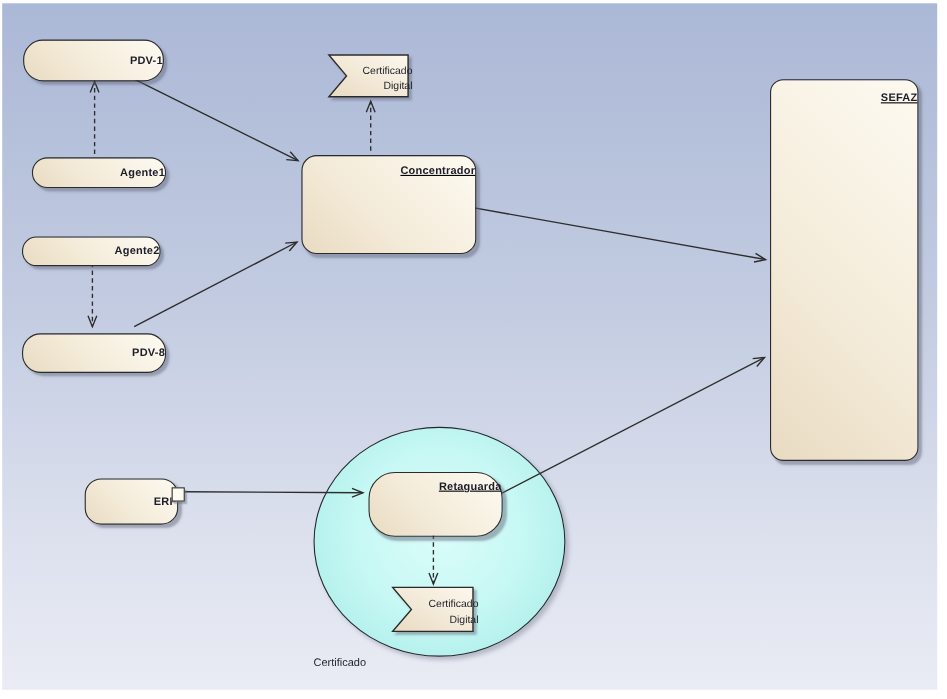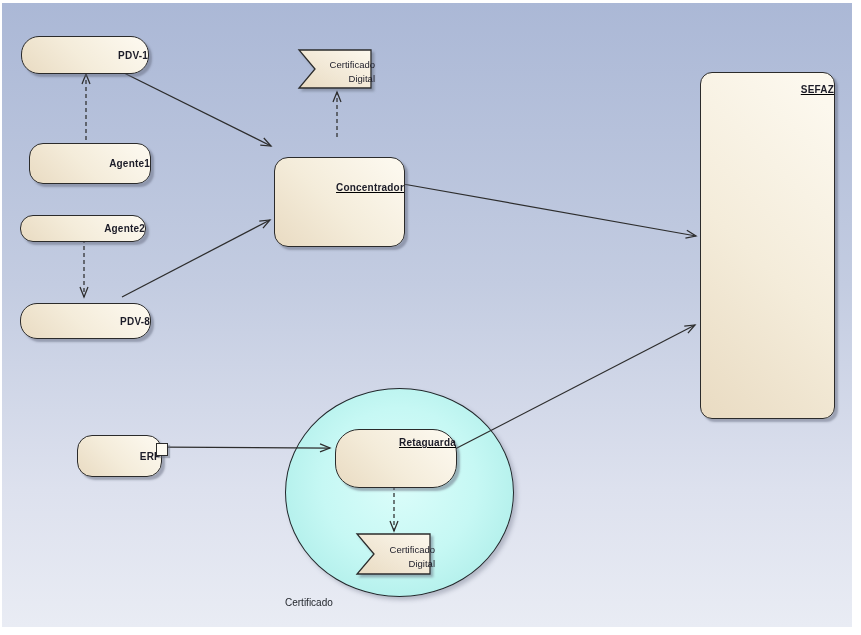--- a/index.html
+++ b/index.html
@@ -76,33 +76,33 @@
       <path class="edge" d="M167,447 L330,448" fill="none" stroke="#2d2d2d" stroke-width="1.25" marker-end="url(#arrowOpen)"></path>
 
       <polygon points="299,50 371,50 371,88 299,88 315,69" fill="url(#flagGrad)" stroke="#2b2b2b" stroke-width="1.3" filter="url(#shapeShadow)"></polygon>
       <polygon points="357,534 430,534 430,574 357,574 374,554" fill="url(#flagGrad)" stroke="#2b2b2b" stroke-width="1.3" filter="url(#shapeShadow)"></polygon>
     </svg>
 
     <div class="node" style="left:19px;top:33px;width:128px;height:38px;border-radius:18px;">
       <span class="lbl">PDV-1</span>
     </div>
 
-    <div class="node" style="left:27px;top:140px;width:122px;height:41px;border-radius:14px;">
+    <div class="node" style="left:27px;top:140px;width:122px;height:28px;border-radius:14px;">
       <span class="lbl">Agente1</span>
     </div>
 
     <div class="node" style="left:18px;top:212px;width:126px;height:27px;border-radius:13px;">
       <span class="lbl">Agente2</span>
     </div>
 
     <div class="node" style="left:18px;top:300px;width:131px;height:36px;border-radius:17px;">
       <span class="lbl">PDV-8</span>
     </div>
 
-    <div class="node top-label" style="left:272px;top:138px;width:131px;height:90px;border-radius:14px;padding-top:24px;margin-top:16px;">
+    <div class="node top-label" style="left:272px;top:138px;width:159px;height:90px;border-radius:14px;padding-top:8px;">
       <span class="lbl">Concentrador</span>
     </div>
 
     <div class="node top-label" style="left:698px;top:69px;width:135px;height:347px;border-radius:12px;padding-top:11px;">
       <span class="lbl">SEFAZ</span>
     </div>
 
     <div class="node top-label" style="left:333px;top:426px;width:122px;height:59px;border-radius:24px;padding-top:7px;">
       <span class="lbl">Retaguarda</span>
     </div>

